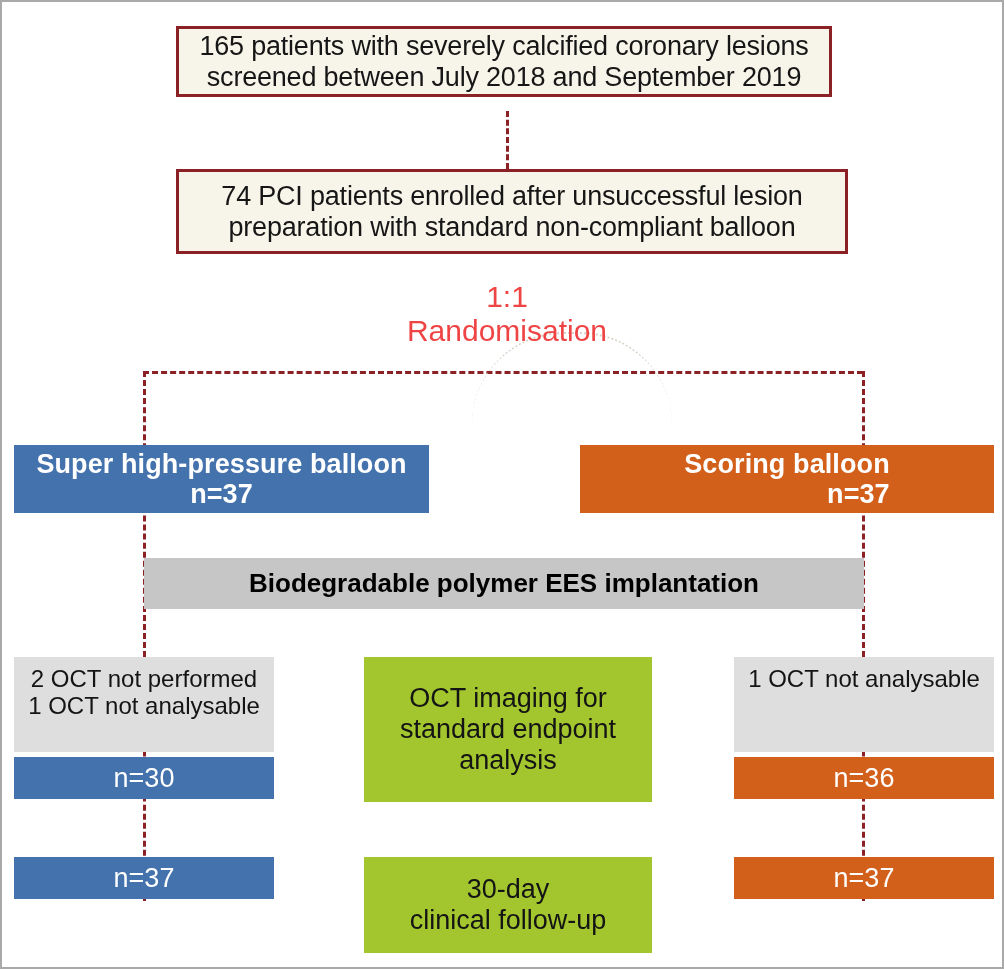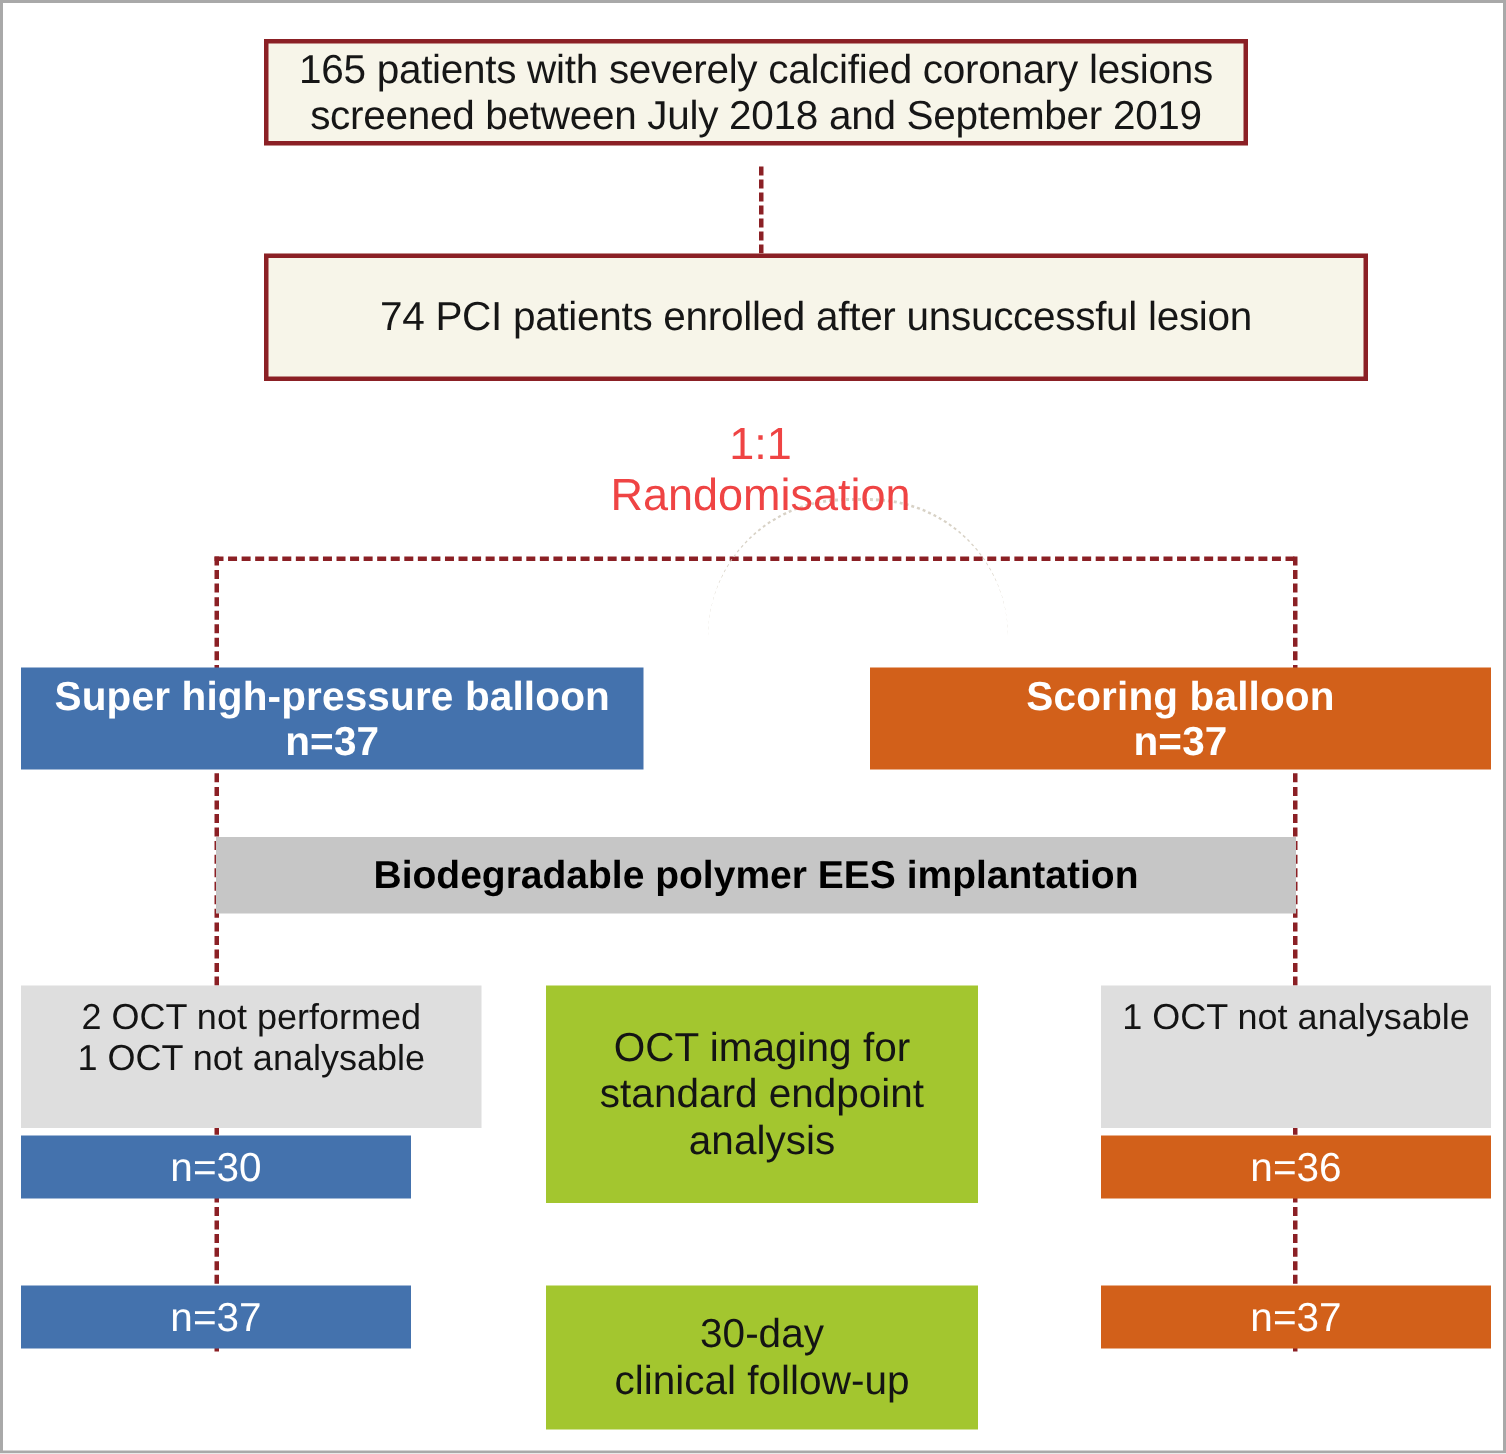--- a/index.html
+++ b/index.html
@@ -33,21 +33,21 @@
   .box-outline {
     background: #f7f5e9;
     border: 3px solid #8b2025;
     color: #161616;
     font-size: 27px;
     font-weight: 400;
     letter-spacing: -0.2px;
     font-family: "Liberation Sans Narrow", "Liberation Sans", sans-serif;
   }
   #node-screened { left: 174px; top: 24px;  width: 656px; height: 71px; }
-  #node-enrolled { left: 174px; top: 167px; width: 736px; height: 85px; }
+  #node-enrolled { left: 174px; top: 167px; width: 672px; height: 85px; }
 
   
   #rand-label {
     position: absolute;
     left: 360px;
     top: 278px;
     width: 290px;
     text-align: center;
     color: #ef4444;
     font-size: 30px;
@@ -57,41 +57,41 @@
   }
 
   
   .arm {
     color: #ffffff;
     font-weight: bold;
     font-size: 27px;
     letter-spacing: 0.1px;
   }
   #node-arm-left  { left: 12px;  top: 443px; width: 415px; height: 68px; background: #4472ad; }
-  #node-arm-right { left: 578px; top: 443px; width: 414px; height: 68px; background: #d2601a; }
+  #node-arm-right { left: 578px; top: 443px; width: 414px; height: 68px; background: #d2601a; text-align: right; }
 
   
   #node-implant {
     left: 142px; top: 556px; width: 720px; height: 51px;
     background: #c6c6c6;
     color: #000000;
     font-weight: bold;
     font-size: 26px;
   }
 
   
   .note {
     background: #dedede;
     color: #141414;
     font-size: 24px;
     align-items: flex-start;
     padding-top: 9px;
     font-family: "Liberation Sans Narrow", "Liberation Sans", sans-serif;
   }
-  #node-note-left  { left: 12px;  top: 655px; width: 307px; height: 95px; }
+  #node-note-left  { left: 12px;  top: 655px; width: 260px; height: 95px; }
   #node-note-right { left: 732px; top: 655px; width: 260px; height: 95px; }
 
   
   .green {
     background: #a3c62f;
     color: #141414;
     font-size: 27px;
     line-height: 1.16;
     font-family: "Liberation Sans Narrow", "Liberation Sans", sans-serif;
   }
@@ -157,20 +157,21 @@
   <div class="node box-outline" id="node-screened">
     <div>
       <span class="line2">165 patients with severely calcified coronary lesions</span>
       <span class="line2">screened between July 2018 and September 2019</span>
     </div>
   </div>
 
   <div class="node box-outline" id="node-enrolled">
     <div>
       <span class="line2">74 PCI patients enrolled after unsuccessful lesion</span>
+      <span class="line2">preparation with standard non-compliant balloon</span>
     </div>
   </div>
 
   <div id="rand-label">
     <span class="line2">1:1</span>
     <span class="line2">Randomisation</span>
   </div>
 
   <div class="node arm" id="node-arm-left">
     <div>

